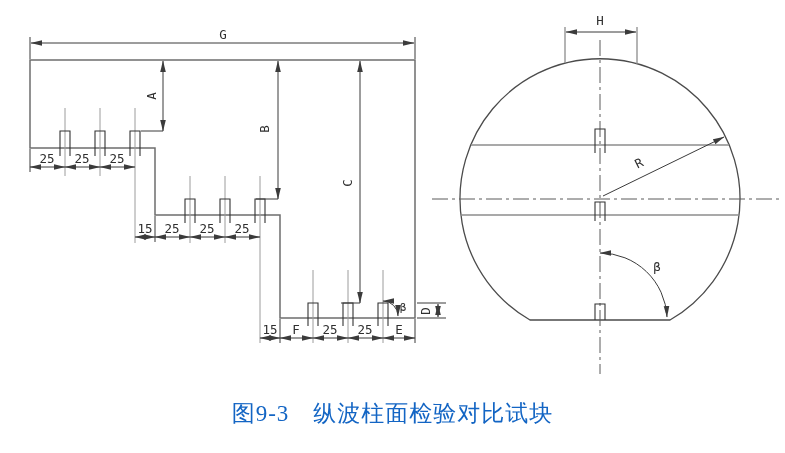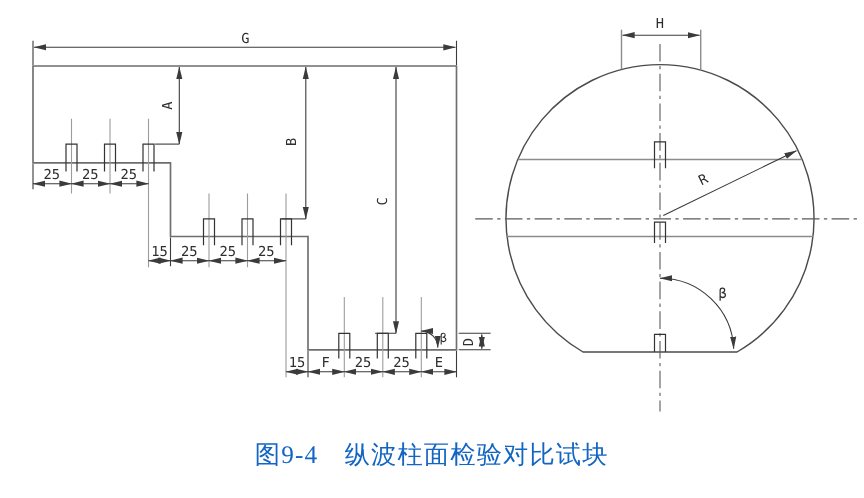--- a/index.html
+++ b/index.html
@@ -151,13 +151,13 @@
       <text x="641" y="167" text-anchor="middle" transform="rotate(-26 641 167)">R</text>
     </g>
 
     <g>
       <path class="thin" d="M600,253 A67,67 0 0 1 667,317" marker-start="url(#ar)" marker-end="url(#ar)"></path>
       <text x="657" y="271" text-anchor="middle">β</text>
     </g>
   </g>
 </svg>
 
-<div class="caption" style="color: rgb(19, 101, 196);">图9-4　纵波柱面检验对比试块</div>
+<div class="caption" style="color: rgb(19, 101, 196);">图9-3　纵波柱面检验对比试块</div>
 
 </body></html>

